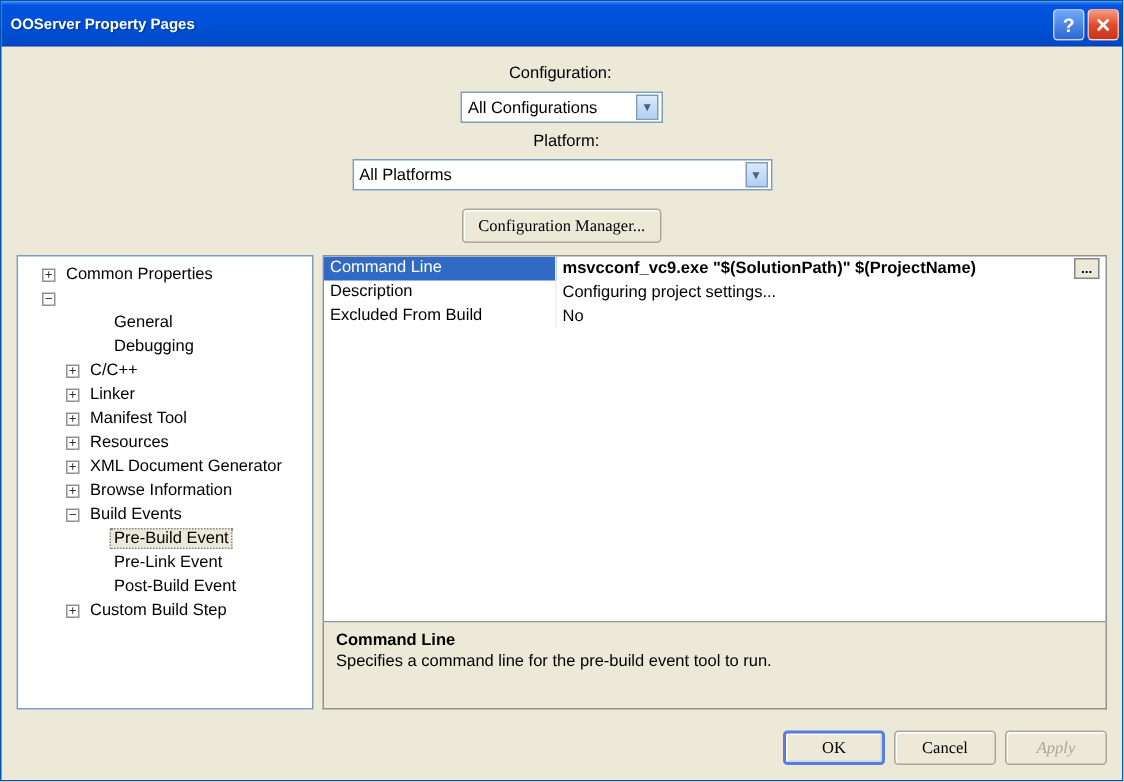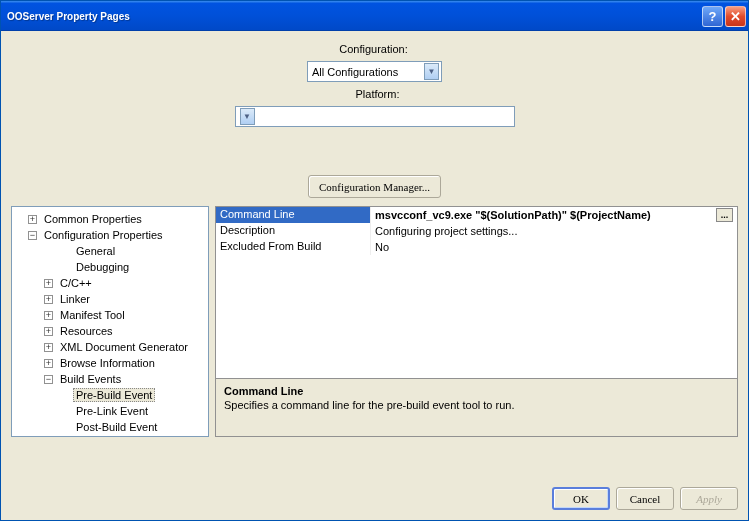--- a/index.html
+++ b/index.html
@@ -56,21 +56,20 @@
 .combo.cfg { width: 135px; }
 .combo.plat { width: 280px; }
 .btn {
   height: 23px; padding: 0 10px;
   background: #ece9d8;
   border: 1px solid #aca899;
   border-radius: 3px;
   font-family: Tahoma; font-size: 11px;
   cursor: pointer;
   box-shadow: inset 1px 1px 0 #fff;
-  margin-top: 36px;
 }
 .btn.def { border: 2px solid #5a7edc; box-shadow: inset 1px 1px 0 #fff, inset -1px -1px 0 #c2d7f8; }
 .btn.disabled { color: #aca899; font-style: italic; }
 
 .main {
   flex: 1;
   display: flex;
   padding: 0 10px 4px 10px;
   gap: 6px;
   min-height: 0;
@@ -153,21 +152,21 @@
   border-top: none;
   padding: 6px 8px;
 }
 .descbox .dtitle { font-weight: bold; margin-bottom: 2px; }
 
 .bottombar {
   display: flex; justify-content: flex-end;
   gap: 6px;
   padding: 10px;
 }
-.bottombar .btn { width: 58px; }
+.bottombar .btn { width: 68px; }
 </style>
 </head>
 <body>
 
 <div class="window">
 
   <div class="titlebar">
     <div class="titlebar-title">OOServer Property Pages</div>
     <div class="titlebar-btns">
       <div class="titlebar-btn help">
@@ -180,36 +179,36 @@
   </div>
 
   <div class="toprow">
     <label>Configuration:</label>
     <div class="combo cfg">
       <span class="combo-val">All Configurations</span>
       <span class="combo-btn">▼</span>
     </div>
     <label style="margin-left:8px">Platform:</label>
     <div class="combo plat">
+      <span class="combo-val">All Platforms</span>
       <span class="combo-btn">▼</span>
     </div>
     <div style="flex:1"></div>
     <button class="btn">Configuration Manager...</button>
   </div>
 
   <div class="main">
 
     <div class="tree">
       <div class="tree-item indent1">
           <span class="exp">+</span>
           <span class="lbl">Common Properties</span>
         </div>
       <div class="tree-item indent1">
           <span class="exp">−</span>
-          <span class="lbl">Configuration Properties</span>
         </div>
       <div class="tree-item indent3">
           <span class="noexp"></span>
           <span class="lbl">General</span>
         </div>
       <div class="tree-item indent3">
           <span class="noexp"></span>
           <span class="lbl">Debugging</span>
         </div>
       <div class="tree-item indent2">

